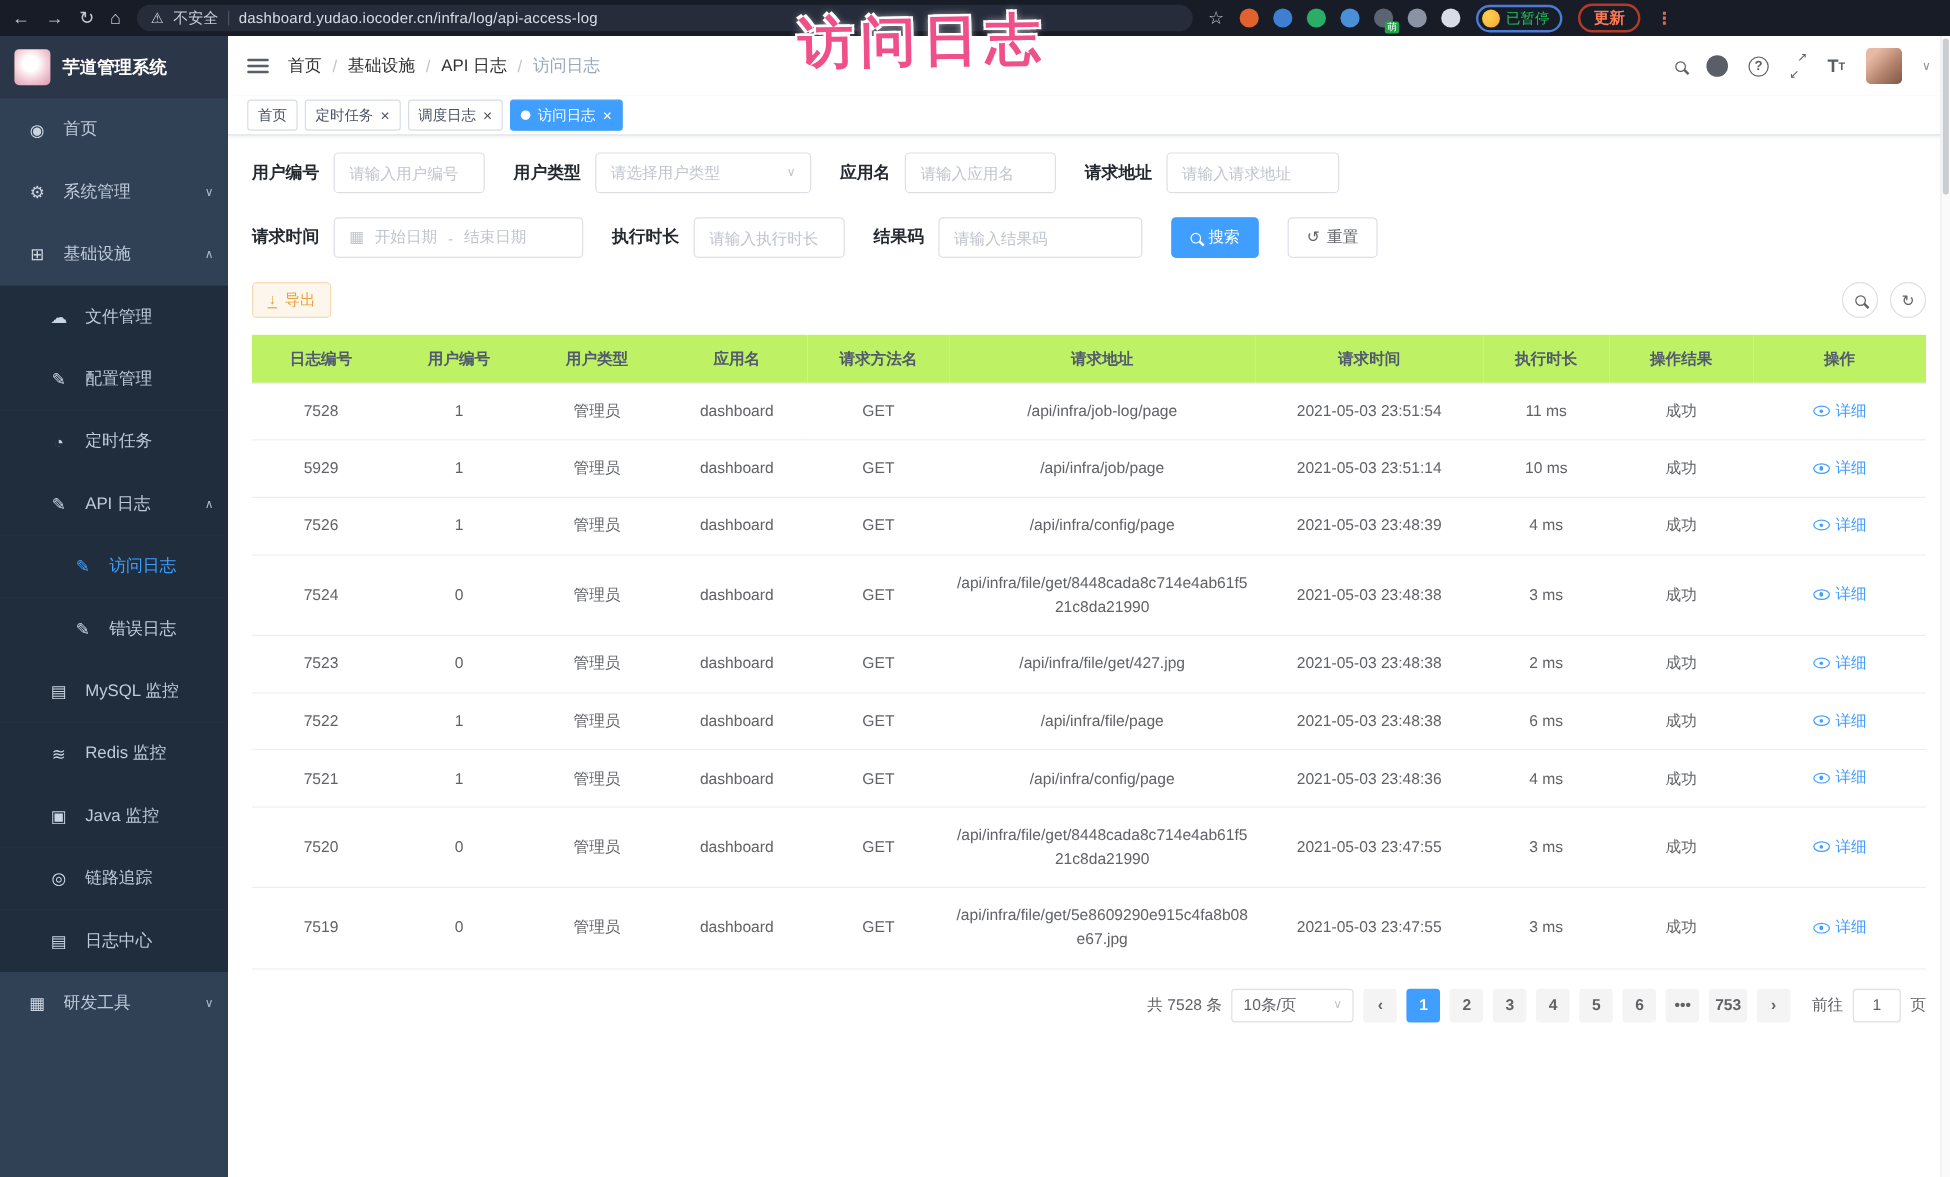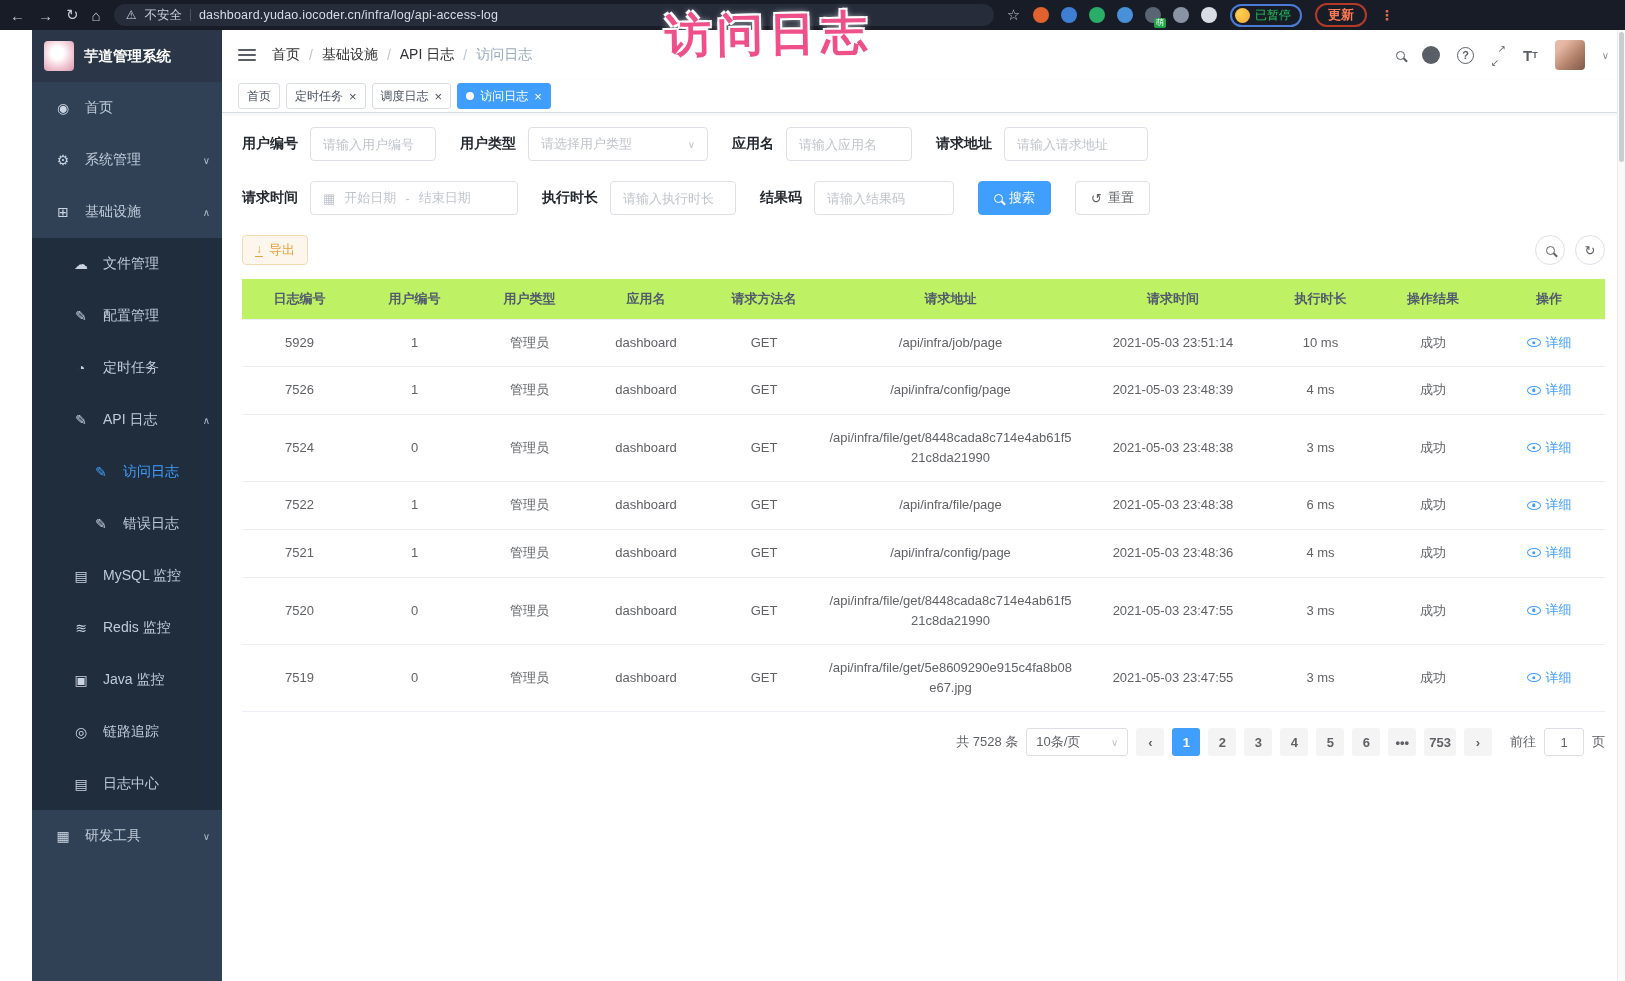--- a/index.html
+++ b/index.html
@@ -22,21 +22,21 @@
   .omnibox .url{ color:#d7dce6; letter-spacing:.2px; white-space:nowrap; overflow:hidden; }
   .ext-icons{ display:flex; align-items:center; gap:12px; }
   .ext-dot{ width:16px; height:16px; border-radius:50%; display:inline-block; position:relative; }
   .ext-badge{ position:absolute; bottom:-5px; right:-5px; font-size:8px; line-height:10px; color:#fff; padding:0 2px; border-radius:2px; }
   .profile-chip{ display:flex; align-items:center; gap:5px; border:2px solid #4b7bd5; border-radius:12px; padding:1px 9px 1px 3px; font-size:12px; color:#22c55e; cursor:pointer; }
   .p-avatar{ width:15px; height:15px; border-radius:50%; background:radial-gradient(circle at 35% 35%,#ffd24d,#f0a63a); display:inline-block; }
   .update-btn{ border:2px solid #b33a28; color:#ff7a55; border-radius:12px; padding:1px 11px; font-size:13px; font-weight:700; cursor:pointer; }
   .kebab{ color:#e06a4f; font-size:14px; font-weight:700; cursor:pointer; }
 
   
-  .app{ display:flex; height:951px;padding-left:32px; }
+  .app{ display:flex; height:951px; }
 
   
   .sidebar{ width:190px; flex-shrink:0; background:#304156; color:#bfcbd9; display:flex; flex-direction:column; }
   .logo{ height:52px; background:#2b3649; display:flex; align-items:center; gap:10px; padding:0 12px; cursor:pointer; }
   .logo-img{ width:30px; height:30px; border-radius:4px; background:radial-gradient(circle at 45% 40%,#ffffff 25%,#f2c9d4 60%,#d897ab); flex-shrink:0; }
   .logo-title{ color:#fff; font-size:14.5px; font-weight:700; white-space:nowrap; }
   .menu{ flex:1; font-size:14px; }
   .menu-item{ height:52px; display:flex; align-items:center; gap:13px; cursor:pointer; padding-right:12px; }
   .menu-item.d0{ padding-left:22px; }
   .menu-item.d1{ padding-left:40px; }
@@ -77,21 +77,21 @@
   .tag-dot{ width:8px; height:8px; border-radius:50%; background:#fff; display:inline-block; }
   .tag-close{ font-size:13px; line-height:1; }
 
   
   .content{ flex:1; padding:14px 20px 0; position:relative; min-width:0; }
   .filter-row{ display:flex; align-items:center; margin-bottom:20px; }
   .f-group{ display:flex; align-items:center; margin-right:24px; }
   .f-label{ font-size:14px; font-weight:700; color:#24292f; margin-right:12px; white-space:nowrap; }
   .f-input{ height:34px; border:1px solid #dcdfe6; border-radius:4px; padding:0 12px; font-size:13px; color:#606266; background:#fff; }
   input.f-input::placeholder{ color:#c0c4cc; }
-  .w155{ width:126px; } .w180{ width:180px; } .w150{ width:144px; } .w145{ width:140px; }
+  .w155{ width:126px; } .w180{ width:180px; } .w150{ width:144px; } .w145{ width:170px; }
   .f-select{ display:flex; align-items:center; justify-content:space-between; cursor:pointer; }
   .f-select .ph, .f-date .ph{ color:#c0c4cc; }
   .f-select .chev{ color:#c0c4cc; font-size:10px; }
   .f-date{ display:flex; align-items:center; gap:9px; width:208px; cursor:pointer; }
   .cal{ color:#c0c4cc; font-size:13px; }
   .btn{ height:34px; border-radius:4px; font-size:13px; display:inline-flex; align-items:center; gap:6px; padding:0 15px; cursor:pointer; border:1px solid #dcdfe6; background:#fff; color:#606266; font-family:inherit; }
   .btn.primary{ background:#409eff; border-color:#409eff; color:#fff; }
   .btn.warn-plain{ background:#fdf6ec; border-color:#f5dab1; color:#e6a23c; height:30px; padding:0 12px; }
   .i-download{ display:inline-block; border-bottom:1.6px solid currentColor; line-height:1.1; font-size:12px; padding:0 1px; }
   .i-refresh{ font-size:13px; }
@@ -371,20 +371,35 @@
               <th>请求方法名</th>
               <th>请求地址</th>
               <th>请求时间</th>
               <th>执行时长</th>
               <th>操作结果</th>
               <th>操作</th>
             </tr>
           </thead>
         <tbody id="tbody">
             <tr>
+              <td>7528</td>
+              <td>1</td>
+              <td>管理员</td>
+              <td>dashboard</td>
+              <td>GET</td>
+              <td>/api/infra/job-log/page</td>
+              <td>2021-05-03 23:51:54</td>
+              <td>11 ms</td>
+              <td>成功</td>
+              <td><a class="detail-link">
+                  <span class="i-eye"></span>
+                  <span>详细</span>
+                </a></td>
+            </tr>
+            <tr>
               <td>5929</td>
               <td>1</td>
               <td>管理员</td>
               <td>dashboard</td>
               <td>GET</td>
               <td>/api/infra/job/page</td>
               <td>2021-05-03 23:51:14</td>
               <td>10 ms</td>
               <td>成功</td>
               <td><a class="detail-link">
@@ -409,20 +424,35 @@
             </tr>
             <tr>
               <td>7524</td>
               <td>0</td>
               <td>管理员</td>
               <td>dashboard</td>
               <td>GET</td>
               <td>/api/infra/file/get/8448cada8c714e4ab61f521c8da21990</td>
               <td>2021-05-03 23:48:38</td>
               <td>3 ms</td>
+              <td>成功</td>
+              <td><a class="detail-link">
+                  <span class="i-eye"></span>
+                  <span>详细</span>
+                </a></td>
+            </tr>
+            <tr>
+              <td>7523</td>
+              <td>0</td>
+              <td>管理员</td>
+              <td>dashboard</td>
+              <td>GET</td>
+              <td>/api/infra/file/get/427.jpg</td>
+              <td>2021-05-03 23:48:38</td>
+              <td>2 ms</td>
               <td>成功</td>
               <td><a class="detail-link">
                   <span class="i-eye"></span>
                   <span>详细</span>
                 </a></td>
             </tr>
             <tr>
               <td>7522</td>
               <td>1</td>
               <td>管理员</td>

